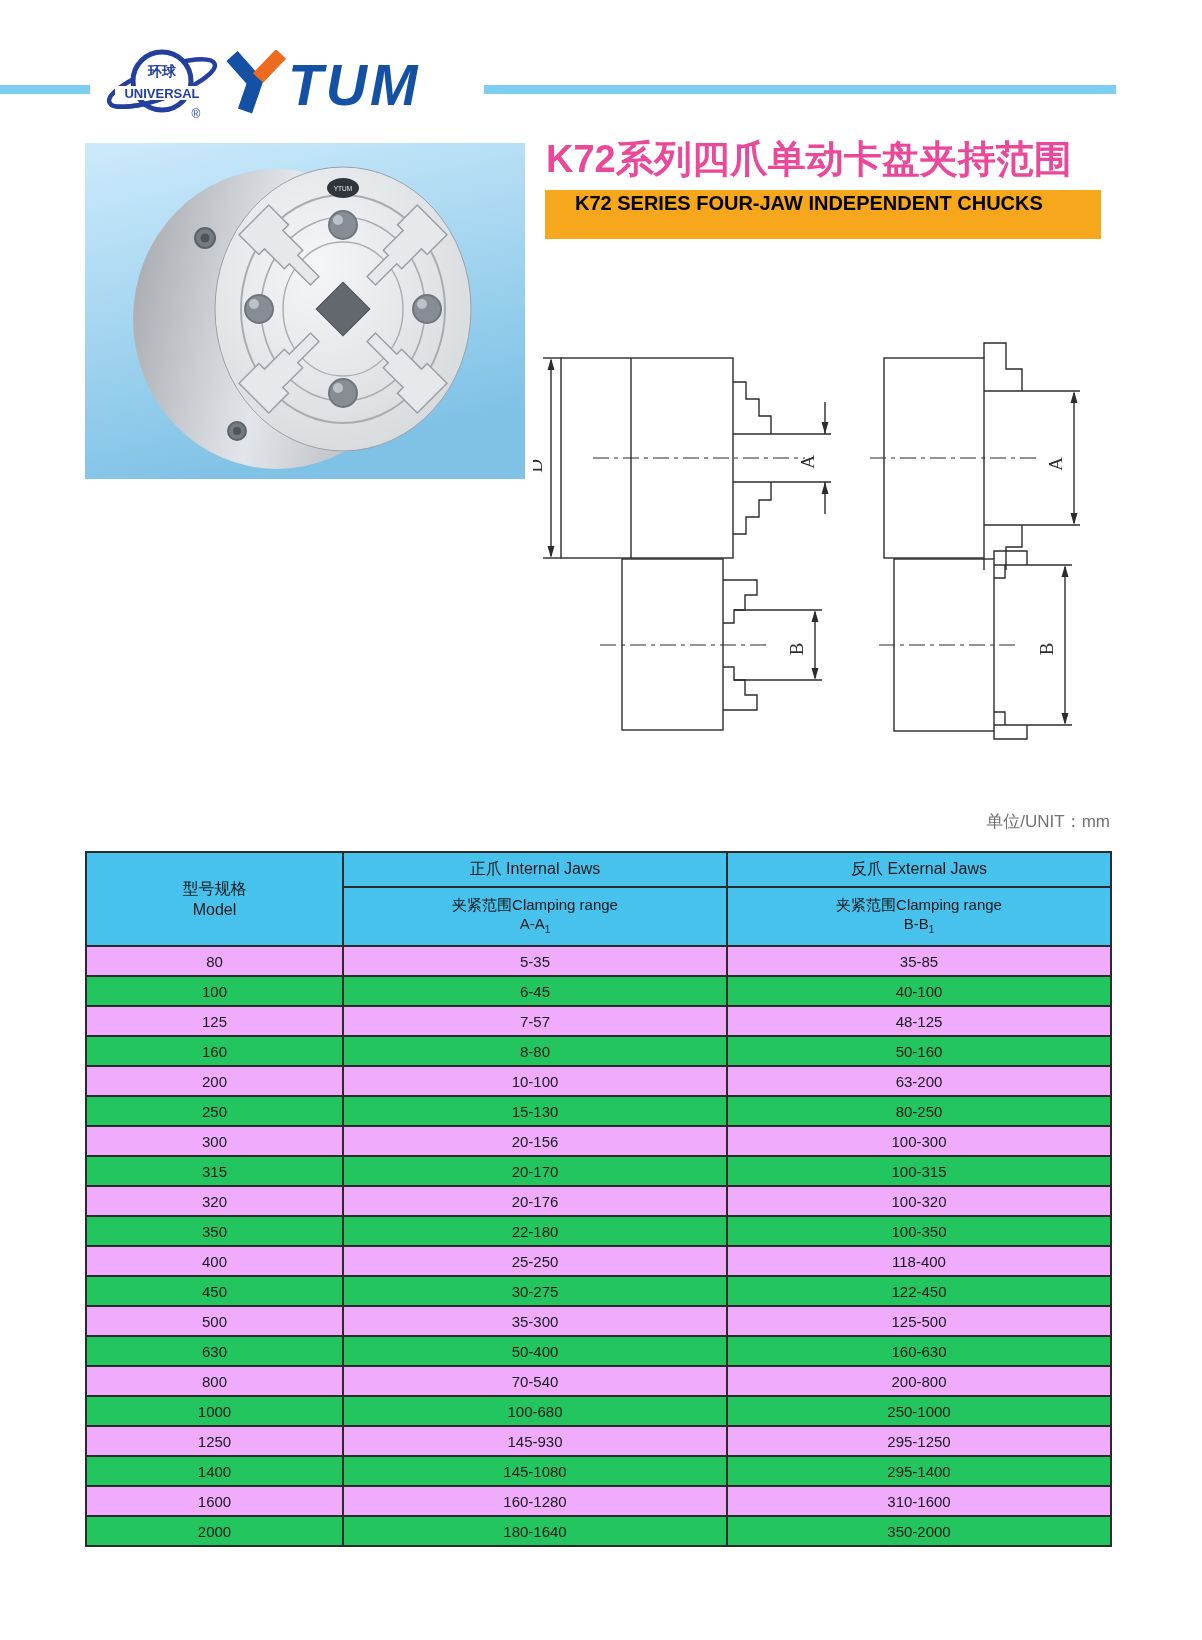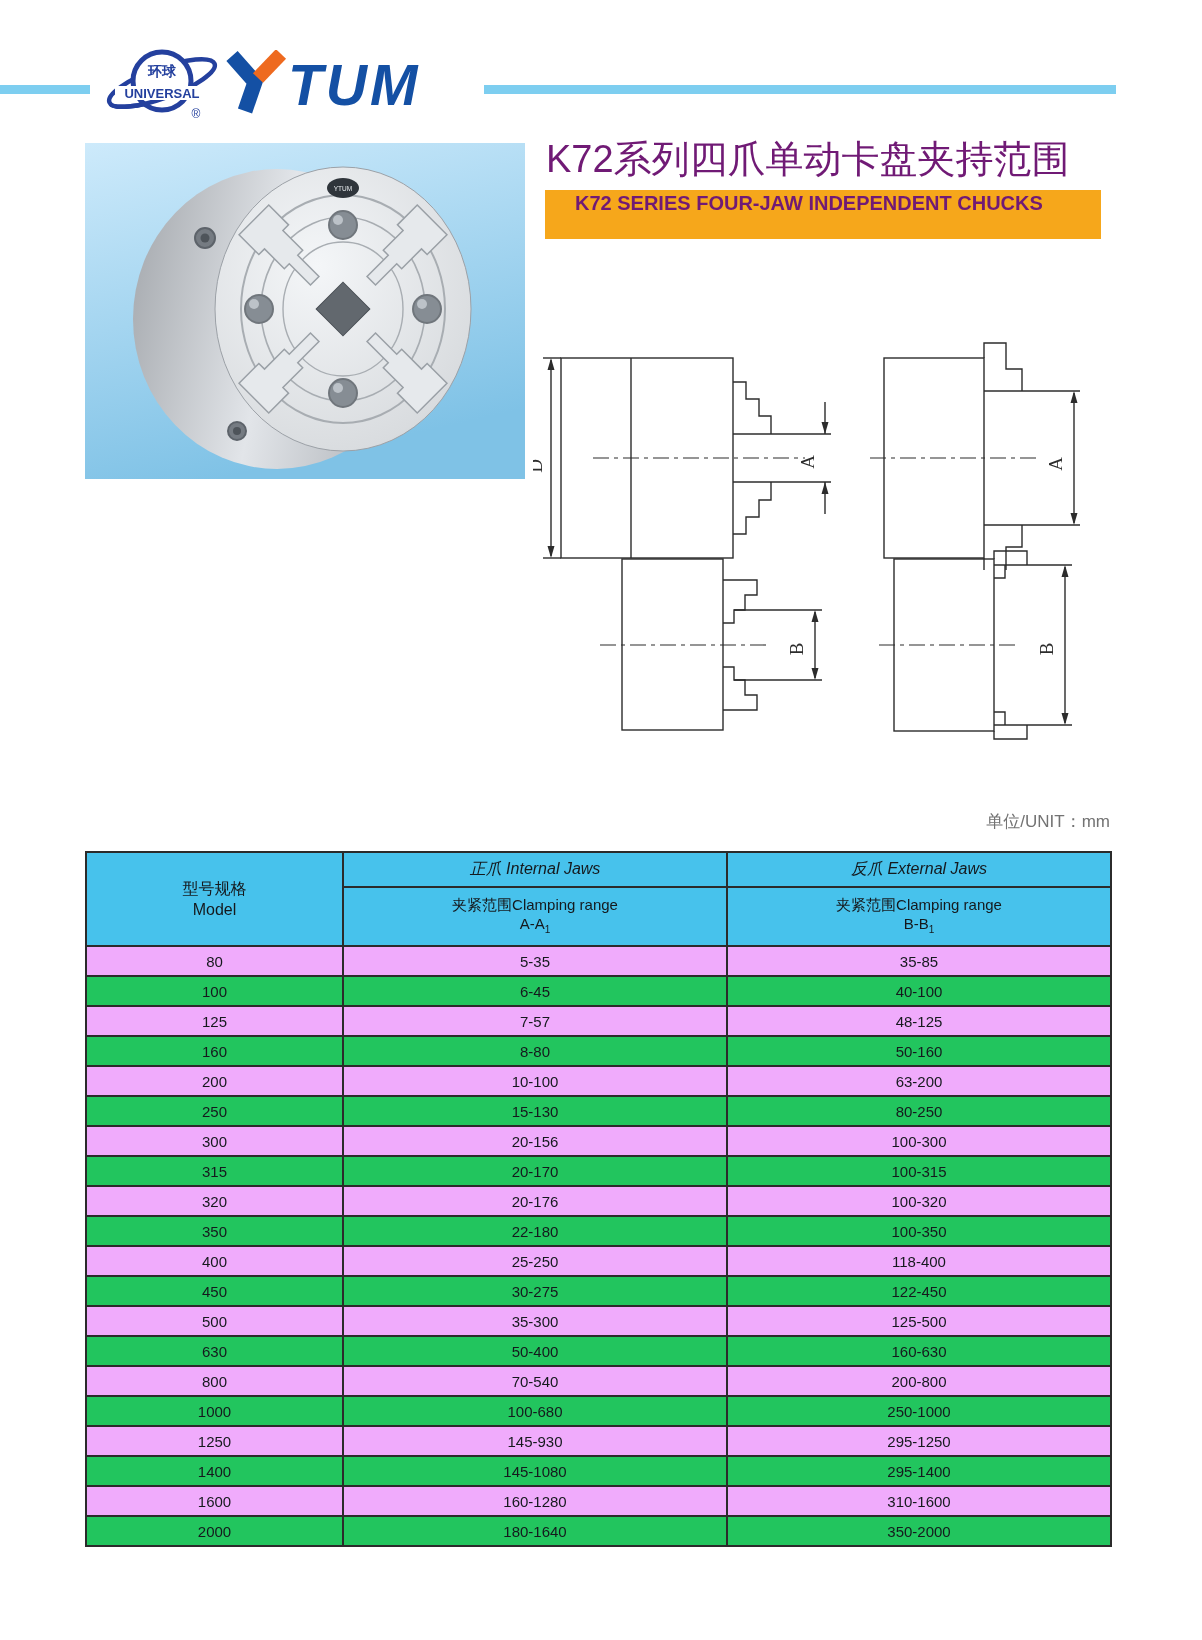--- a/index.html
+++ b/index.html
@@ -10,26 +10,26 @@
   
   .band { position:absolute; top:85px; height:9px; background:#7DCEF0; }
   .band-left  { left:0; width:90px; }
   .band-right { left:484px; width:718px; }
   .globe-logo { position:absolute; left:104px; top:42px; }
   .ytum-logo  { position:absolute; left:224px; top:50px; }
 
   
   .page-title {
     position:absolute; left:546px; top:134px; white-space:nowrap;
-    font-size:38px; font-weight:normal; color:#701a75; letter-spacing:0;
+    font-size:38px; font-weight:bold; color:#ec4899; letter-spacing:0;
   }
   .subtitle-banner {
     position:absolute; left:545px; top:190px; width:556px; height:49px;
     background:#F6A71B; box-sizing:border-box; padding:2px 0 0 30px;
-    color:#701a75; font-weight:bold; font-size:20px; line-height:23px;
+    color:#000000; font-weight:bold; font-size:20px; line-height:23px;
   }
 
   
   .product-photo { position:absolute; left:85px; top:143px; width:440px; height:336px; }
 
   
   .diag { position:absolute; }
   .diag-1 { left:533px; top:330px; }
   .diag-2 { left:862px; top:330px; }
   .diag-3 { left:572px; top:548px; }
@@ -50,21 +50,21 @@
     position:absolute; left:85px; top:851px; width:1025px;
     border-collapse:collapse; table-layout:fixed;
   }
   .spec-table col.c1 { width:257px; }
   .spec-table col.c2, .spec-table col.c3 { width:384px; }
   .spec-table th, .spec-table td {
     border:2px solid #2b2b2b; text-align:center; vertical-align:middle;
     padding:0; color:#15191d;
   }
   .spec-table thead th { background:#47C2EC; font-weight:normal; }
-  .th-group { height:33px; font-size:16px;font-style:italic; }
+  .th-group { height:33px; font-size:16px; }
   .th-sub   { height:57px; font-size:15px; line-height:19px; }
   .th-model { font-size:16px; line-height:21px; }
   .spec-table sub { font-size:10px; }
   .spec-table td { height:28px; font-size:15px; background:#f0abfc; }
   .spec-table tr.alt td { background:#22c55e; }
 </style>
 </head>
 <body>
 
 <div class="page">

